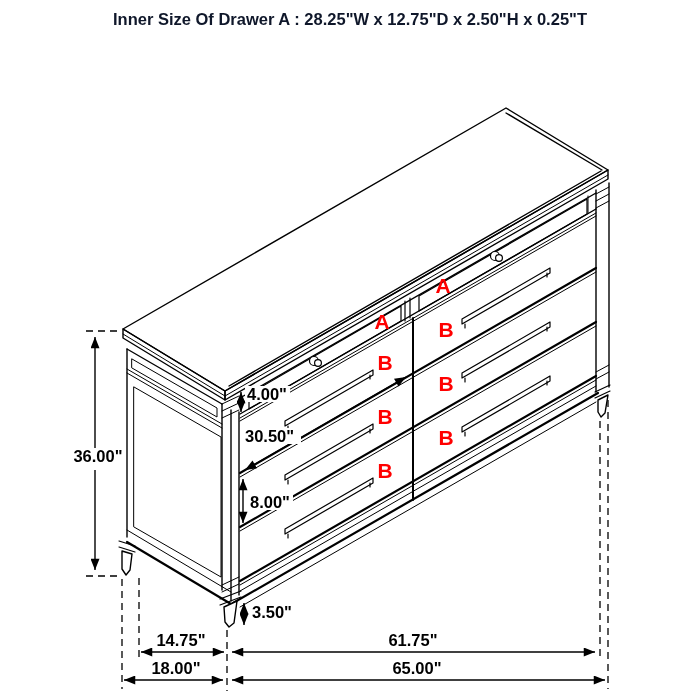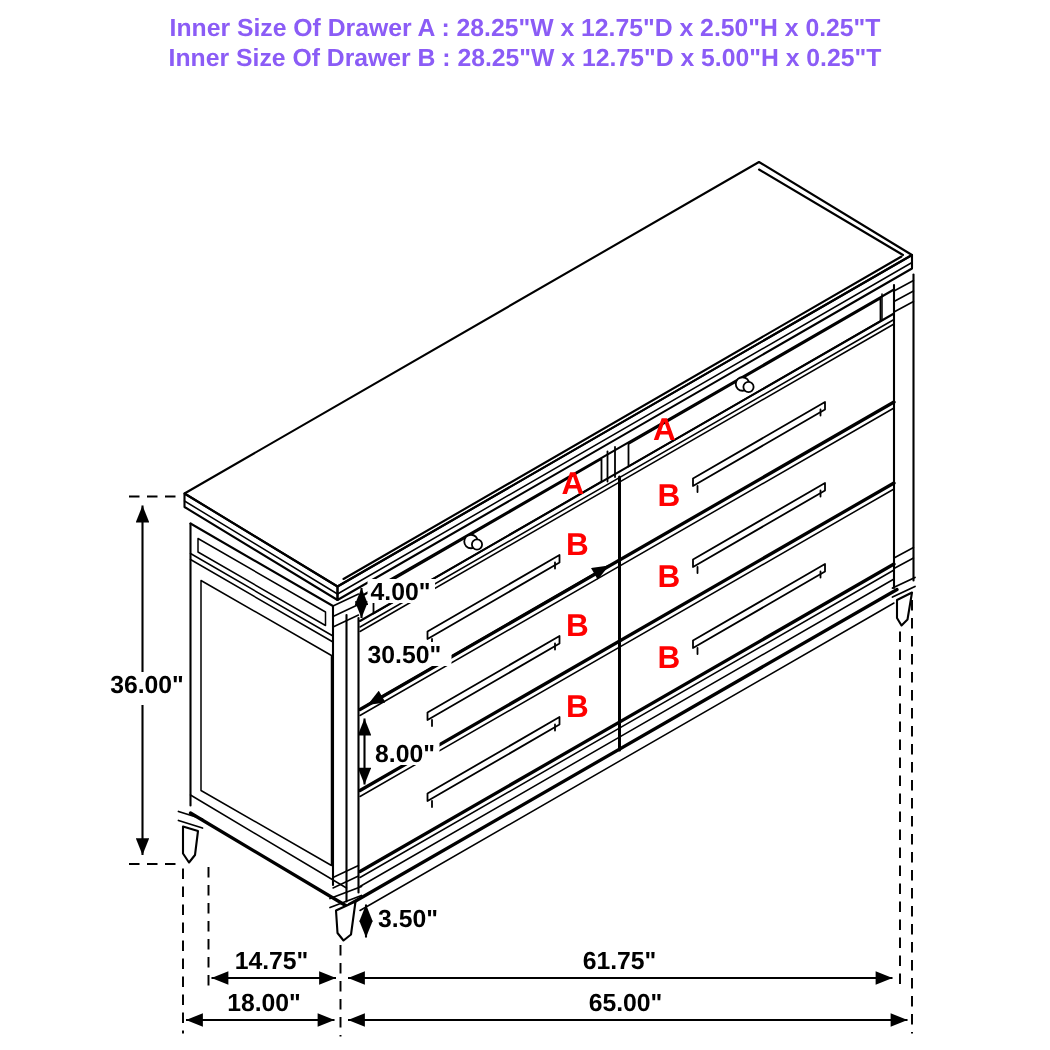--- a/index.html
+++ b/index.html
@@ -1,32 +1,31 @@
 <!DOCTYPE html>
 <html><head>
 <meta charset="utf-8">
 <style>
   html,body{margin:0;padding:0;background:#fff;}
   .stage{position:relative;width:700px;height:700px;background:#ffffff;overflow:hidden;
          font-family:"Liberation Sans", sans-serif;}
   .hdr{position:absolute;top:9px;left:0;width:700px;text-align:center;
-       font-weight:bold;font-size:16.5px;line-height:20px;color:#8b5cf6;letter-spacing:0px;}
+       font-weight:bold;font-size:16.5px;line-height:20px;color:#0f172a;letter-spacing:0px;}
   svg{position:absolute;top:0;left:0;}
   svg text{font-family:"Liberation Sans", sans-serif;font-weight:bold;fill:#000;}
   .dim{font-size:16.5px;}
   .red{font-size:21px;fill:#ff0000;}
 </style>
 </head>
 <body>
 
 <div class="stage">
 
   <div class="hdr">
     <div>Inner Size Of Drawer A : 28.25"W x 12.75"D x 2.50"H x 0.25"T</div>
-    <div>Inner Size Of Drawer B : 28.25"W x 12.75"D x 5.00"H x 0.25"T</div>
   </div>
 
   <svg width="700" height="700" viewBox="0 0 700 700">
     <defs>
       <marker id="ae" viewBox="0 0 10 8" refX="10" refY="4" markerWidth="12" markerHeight="9" orient="auto" markerUnits="userSpaceOnUse">
         <path d="M0,0 L10,4 L0,8 Z" fill="#000"></path>
       </marker>
       <marker id="as" viewBox="0 0 10 8" refX="10" refY="4" markerWidth="12" markerHeight="9" orient="auto-start-reverse" markerUnits="userSpaceOnUse">
         <path d="M0,0 L10,4 L0,8 Z" fill="#000"></path>
       </marker>

